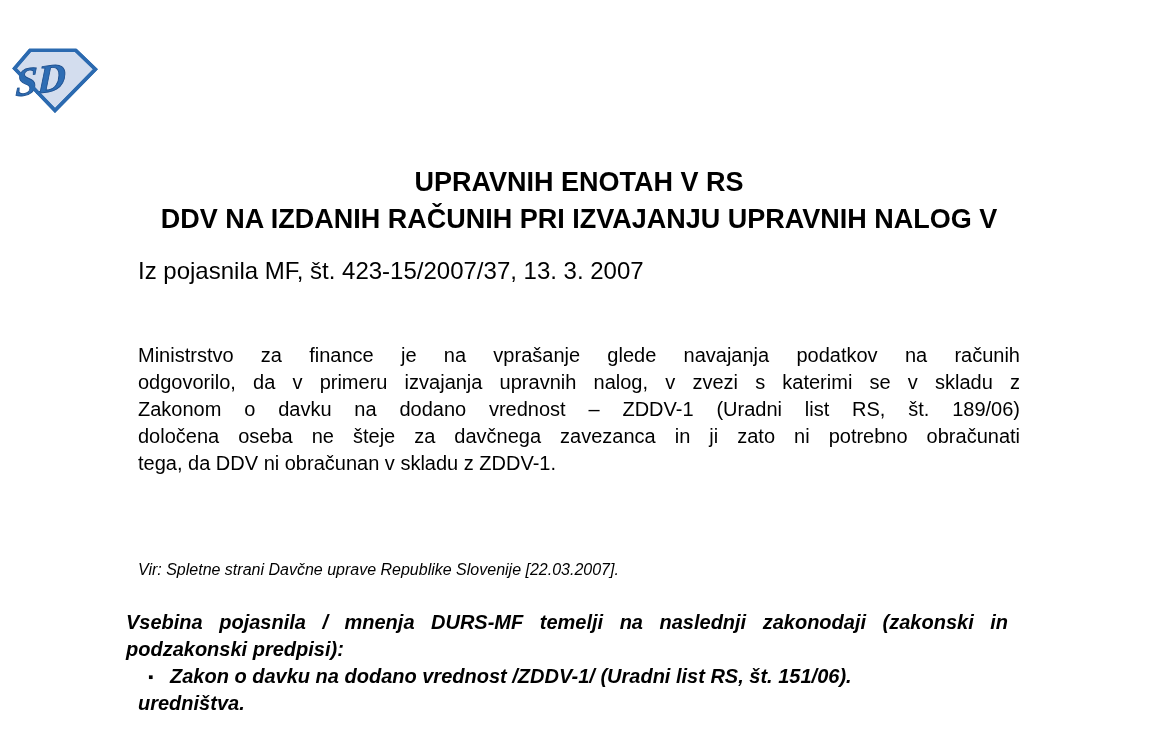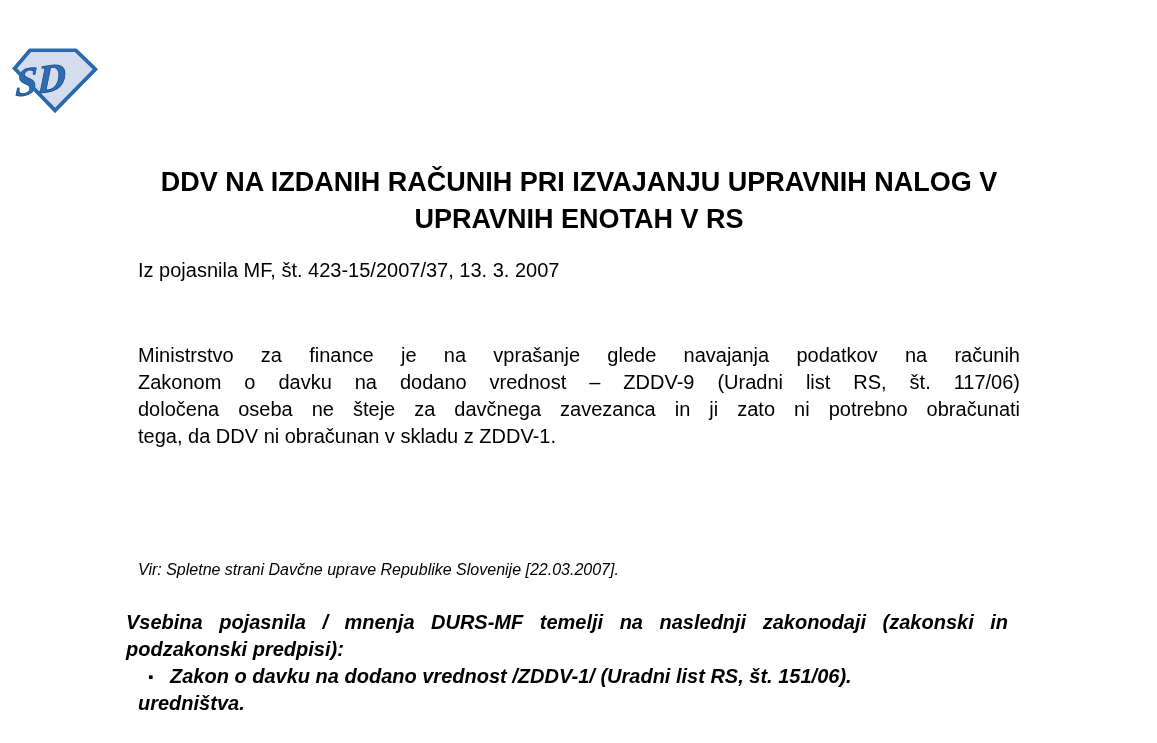--- a/index.html
+++ b/index.html
@@ -19,21 +19,21 @@
   .logo-wrap { left: 12px; top: 46px; width: 86px; height: 68px; }
 
   
   .title-block {
     left: 138px; top: 164px; width: 882px;
     font-weight: bold; font-size: 27px; line-height: 37px;
     text-align: center; letter-spacing: 0px;
   }
 
   
-  .ref-line { left: 138px; top: 257px; width: 882px; font-size: 20px; line-height: 27px; }
+  .ref-line { left: 138px; top: 257px; width: 882px; font-size: 24px; line-height: 27px; }
 
   
   .para { left: 138px; top: 342px; width: 882px; font-size: 20px; line-height: 27px; }
   .line { height: 27px; white-space: nowrap; }
   .line.just { white-space: normal; text-align: justify; text-align-last: justify; }
   .line.last { text-align: right; text-align-last: left; }
 
   
   .source-line { left: 138px; top: 556px; width: 882px; font-size: 16px; line-height: 27px; font-style: italic; }
 
@@ -61,29 +61,30 @@
     <svg width="86" height="68" viewBox="0 0 100 79">
       <polygon points="3,26 21,5 74,5 97,27 50,75" fill="#d3ddee" stroke="#2b6ab0" stroke-width="4" stroke-linejoin="miter"></polygon>
       <g transform="rotate(-8 50 38) skewX(-10)">
         <text x="40" y="52" font-family="Liberation Serif, serif" font-size="46" font-weight="bold" font-style="italic" fill="#2e6db4" stroke="#1c4f8f" stroke-width="1" text-anchor="middle">SD</text>
       </g>
       <polyline points="21,5 3,26 50,75 97,27 74,5" fill="none" stroke="#2b6ab0" stroke-width="4" stroke-linejoin="miter"></polyline>
     </svg>
   </div>
 
   <div class="abs title-block">
+    <div>UPRAVNIH ENOTAH V RS</div>
     <div>DDV NA IZDANIH RAČUNIH PRI IZVAJANJU UPRAVNIH NALOG V</div>
-    <div>UPRAVNIH ENOTAH V RS</div>
   </div>
 
   <div class="abs ref-line">Iz pojasnila MF, št. 423-15/2007/37, 13. 3. 2007</div>
 
   <div class="abs para">
     <div class="line just">Ministrstvo za finance je na vprašanje glede navajanja podatkov na računih</div>
-    <div class="line just">Zakonom o davku na dodano vrednost – ZDDV-9 (Uradni list RS, št. 117/06)</div>
+    <div class="line just">odgovorilo, da v primeru izvajanja upravnih nalog, v zvezi s katerimi se v skladu z</div>
+    <div class="line just">Zakonom o davku na dodano vrednost – ZDDV-1 (Uradni list RS, št. 189/06)</div>
     <div class="line just">določena oseba ne šteje za davčnega zavezanca in ji zato ni potrebno obračunati</div>
     <div class="line last">tega, da DDV ni obračunan v skladu z ZDDV-1.</div>
   </div>
 
   <div class="abs source-line">Vir: Spletne strani Davčne uprave Republike Slovenije [22.03.2007].</div>
 
   <div class="abs legal-block">
     <div class="line just">Vsebina pojasnila / mnenja DURS-MF temelji na naslednji zakonodaji (zakonski in</div>
     <div class="line last">podzakonski predpisi):</div>
   </div>

